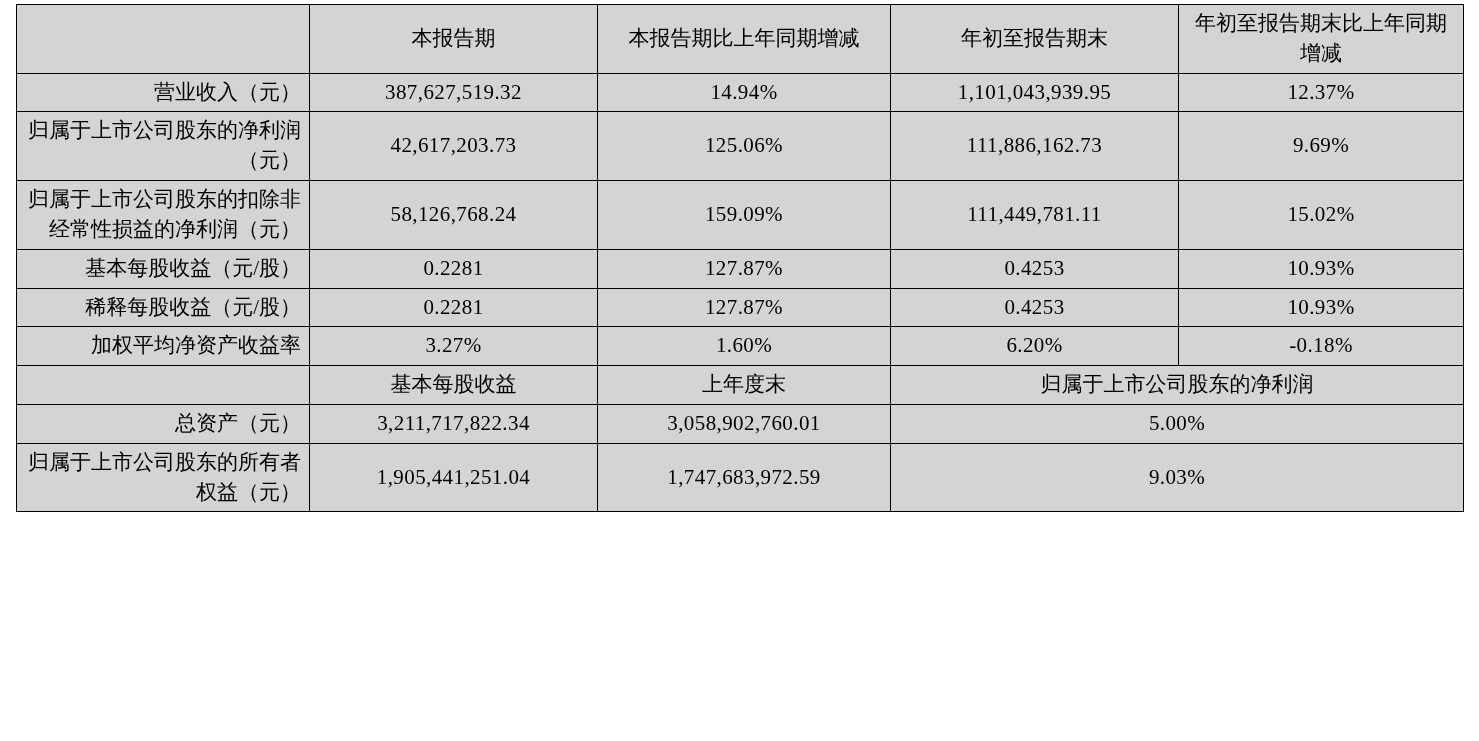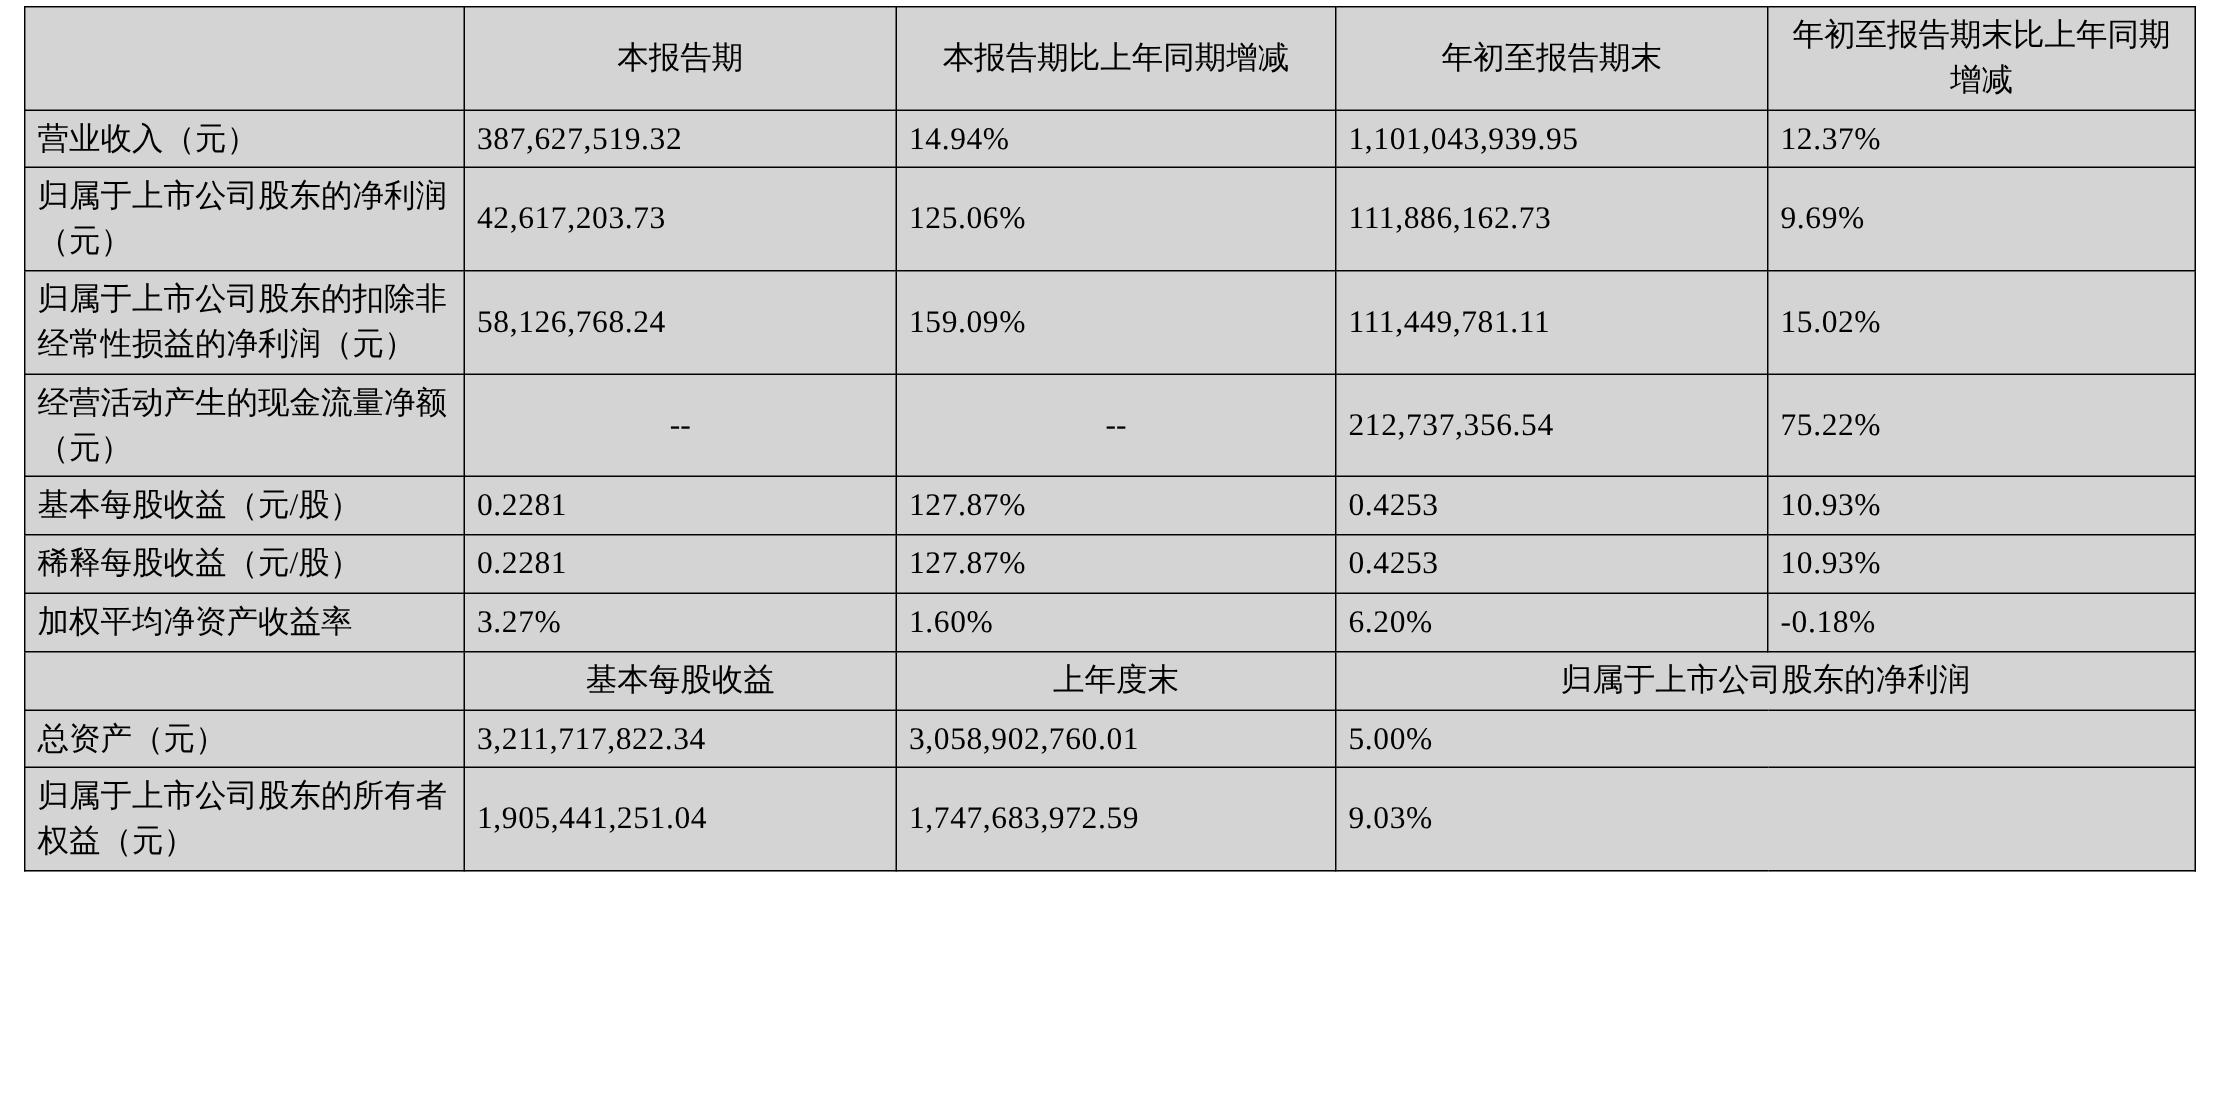--- a/index.html
+++ b/index.html
@@ -28,29 +28,29 @@
   table.fin td {
     border: 1px solid #000000;
     padding: 4px 8px;
     font-size: 21px;
     line-height: 1.42;
     vertical-align: middle;
     background: #d4d4d4;
     font-family: "Liberation Serif", "DejaVu Serif", serif;
   }
   td.lbl {
-    text-align: left;
+    text-align: right;
     background: #d4d4d4;
   }
   td.hdr {
     text-align: center;
     background: #d4d4d4;
   }
   td.num {
-    text-align: left;
+    text-align: center;
     background: #d4d4d4;
     font-family: "Liberation Serif", "DejaVu Serif", serif;
     letter-spacing: 0.4px;
   }
   td.dash {
     text-align: center;
     background: #d4d4d4;
   }
   td.empty {
     background: #d4d4d4;
@@ -100,27 +100,20 @@
       </tr>
 
       <tr>
         <td class="lbl">归属于上市公司股东的扣除非经常性损益的净利润（元）</td>
         <td class="num">58,126,768.24</td>
         <td class="num">159.09%</td>
         <td class="num">111,449,781.11</td>
         <td class="num">15.02%</td>
       </tr>
 
-      <tr>
-        <td class="lbl">经营活动产生的现金流量净额（元）</td>
-        <td class="dash">--</td>
-        <td class="dash">--</td>
-        <td class="num">212,737,356.54</td>
-        <td class="num">75.22%</td>
-      </tr>
 
       <tr>
         <td class="lbl">基本每股收益（元/股）</td>
         <td class="num">0.2281</td>
         <td class="num">127.87%</td>
         <td class="num">0.4253</td>
         <td class="num">10.93%</td>
       </tr>
 
       <tr>

